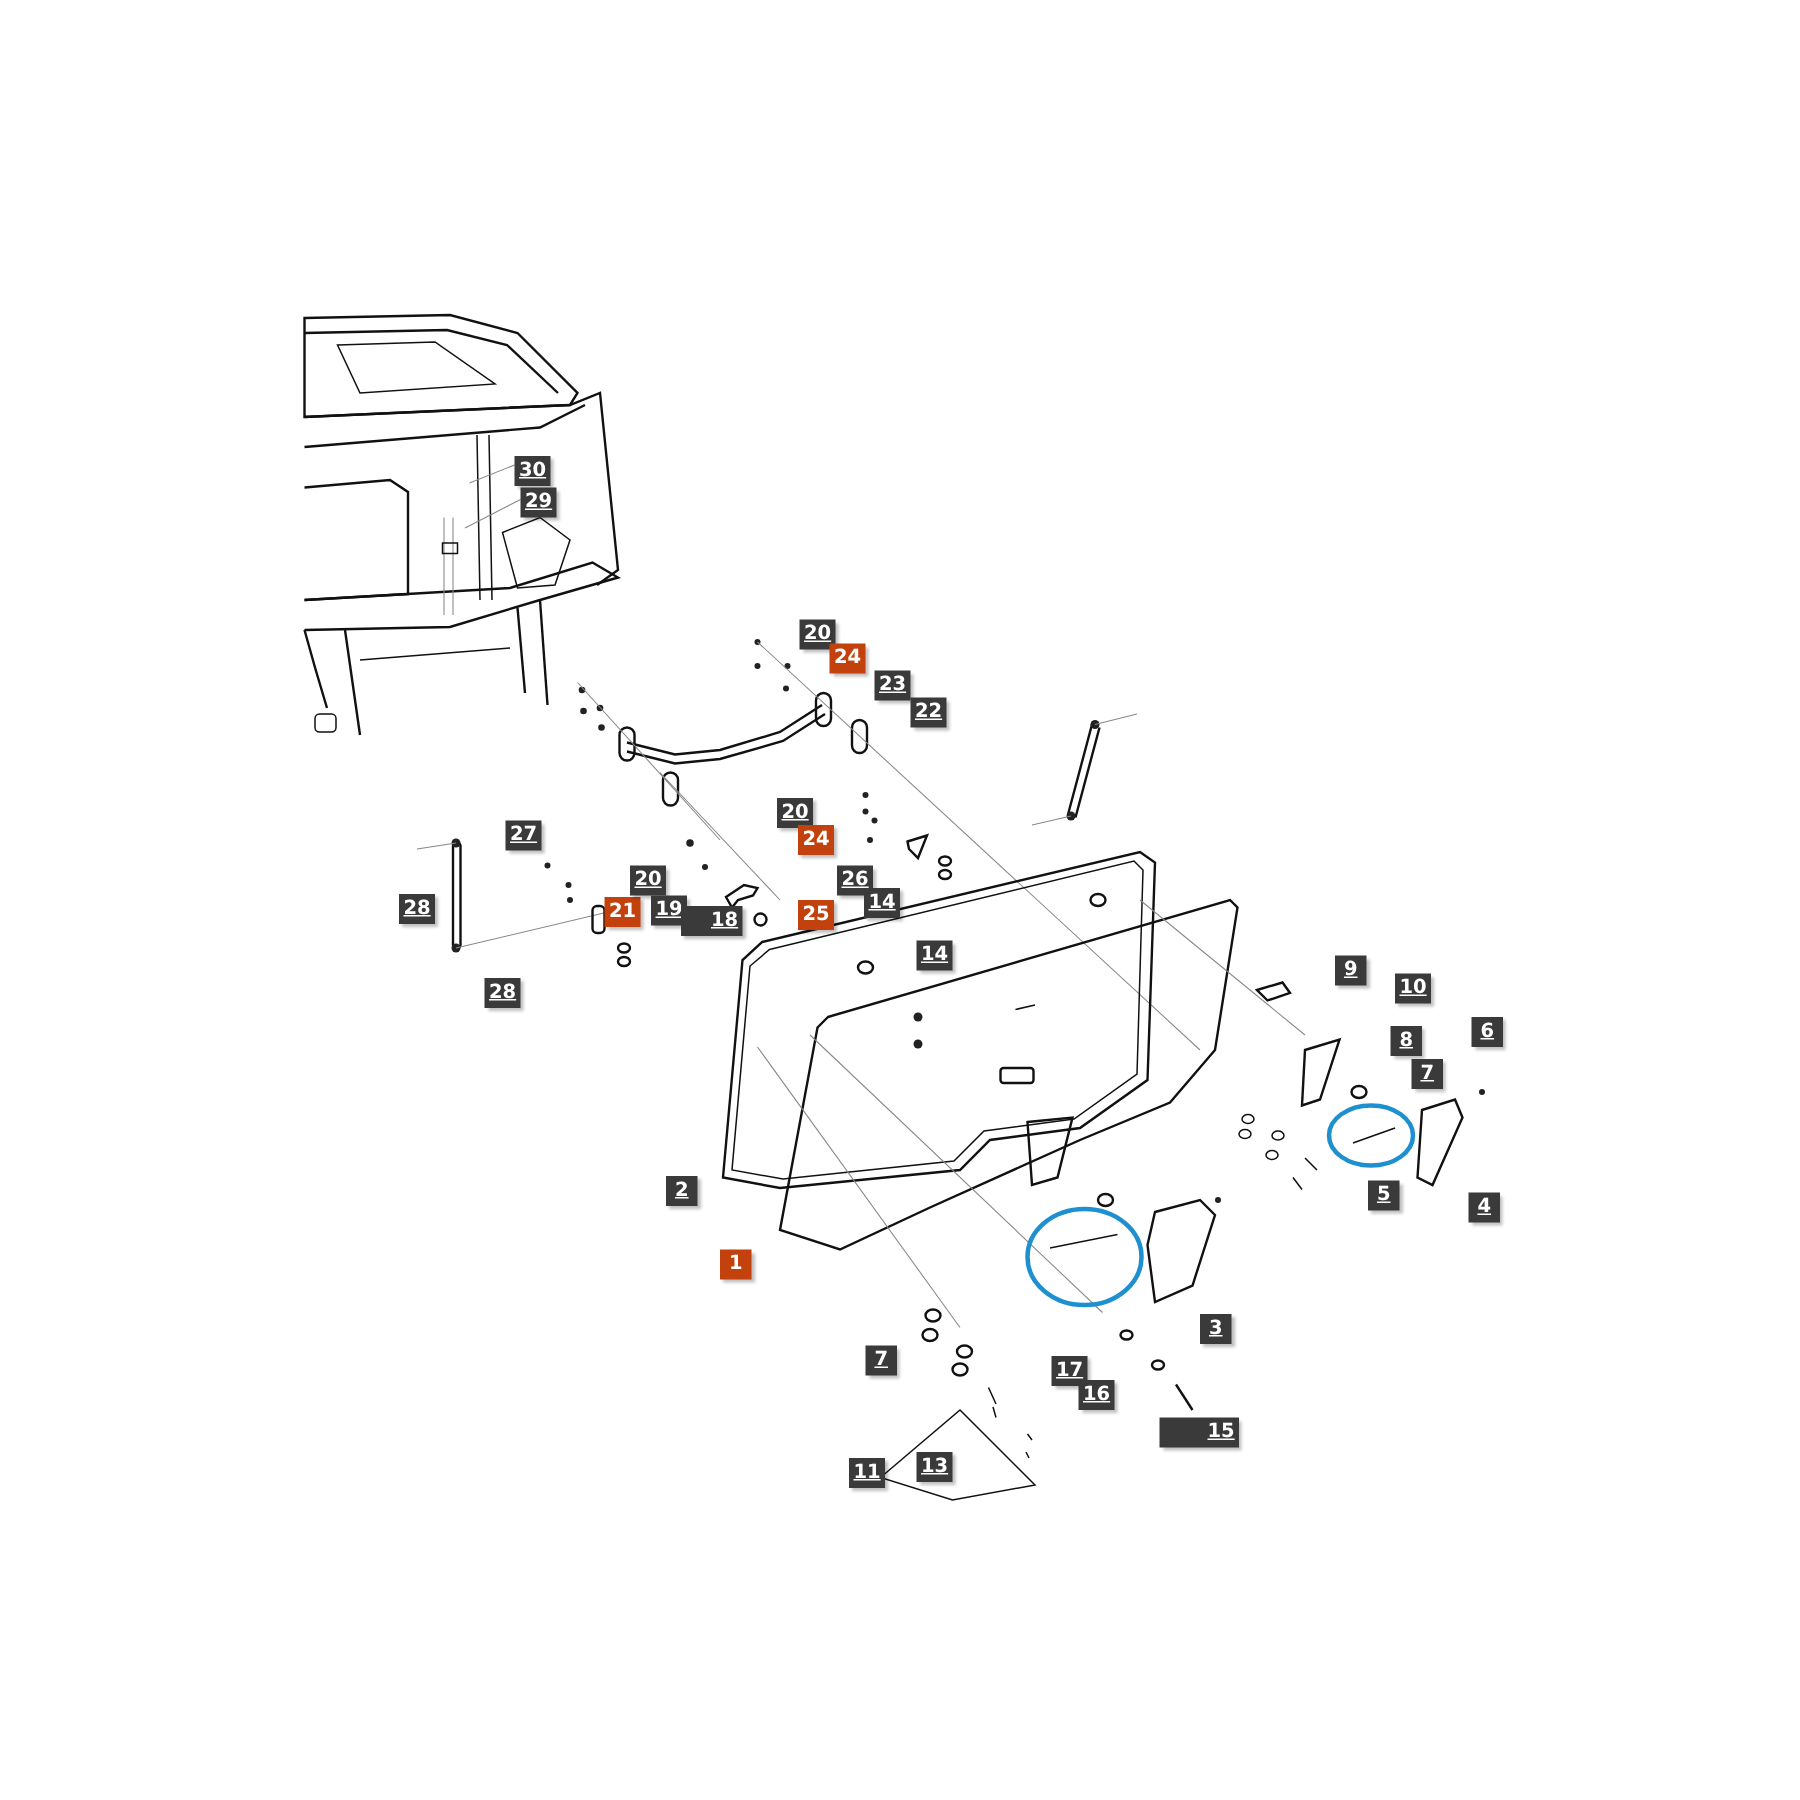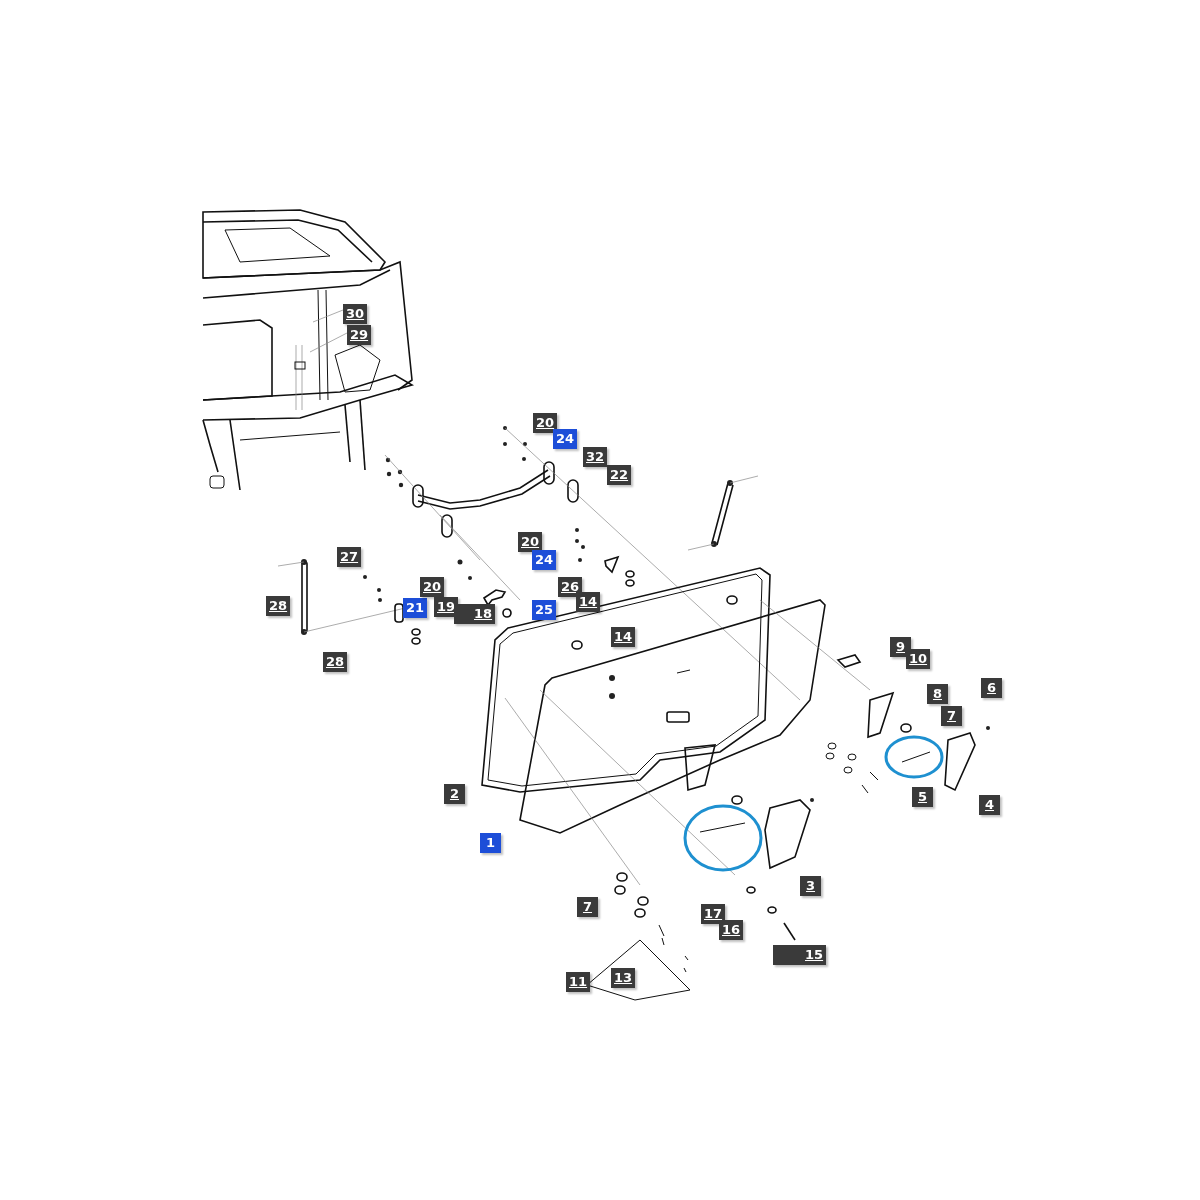--- a/index.html
+++ b/index.html
@@ -2,21 +2,21 @@
 <html><head>
 <meta charset="utf-8">
 <style>
   html, body { margin:0; padding:0; background:#ffffff; }
   body { width:1200px; height:1200px; position:relative; overflow:hidden; font-family:"DejaVu Sans", sans-serif; }
   #diagram { position:absolute; left:0; top:0; width:1200px; height:1200px; }
   .callout { position:absolute; height:20px; line-height:20px; padding:0 3px; min-width:15px; text-align:center;
              font-family:"DejaVu Sans", sans-serif; font-weight:bold; font-size:13px; color:#ffffff;
              box-shadow:2px 2px 2px rgba(0,0,0,0.25); cursor:pointer; }
   .callout.dark { background:#3a3a3a;text-decoration:underline; }
-  .callout.cyan { background:#1d4ed8; }
+  .callout.cyan { background:#c2410c; }
   .s { fill:none; stroke:#111; stroke-width:1.6; }
   .t { fill:none; stroke:#111; stroke-width:1; }
   .l { fill:none; stroke:#888; stroke-width:0.7; }
   .f { fill:#222; }
 </style>
 </head>
 <body>
 
 <svg id="diagram" viewBox="0 0 1200 1200" xmlns="http://www.w3.org/2000/svg">
 
@@ -140,37 +140,37 @@
 
   <ellipse cx="723" cy="838" rx="38" ry="32" fill="none" stroke="#1e90d0" stroke-width="3"></ellipse>
   <ellipse cx="914" cy="757" rx="28" ry="20" fill="none" stroke="#1e90d0" stroke-width="3"></ellipse>
 </svg>
 
 <div id="callouts">
     <div class="callout dark" style="left: 343px; top: 304px;">30</div>
     <div class="callout dark" style="left: 347px; top: 325px;">29</div>
     <div class="callout dark" style="left: 533px; top: 413px;">20</div>
     <div class="callout cyan" style="left: 553px; top: 429px;">24</div>
-    <div class="callout dark" style="left: 583px; top: 447px;">32</div>
+    <div class="callout dark" style="left: 583px; top: 447px;">23</div>
     <div class="callout dark" style="left: 607px; top: 465px;">22</div>
     <div class="callout dark" style="left: 337px; top: 547px;">27</div>
     <div class="callout cyan" style="left: 403px; top: 558px; margin-top: 40px;">21</div>
     <div class="callout dark" style="left: 420px; top: 577px;">20</div>
     <div class="callout dark" style="left: 434px; top: 597px;">19</div>
     <div class="callout dark" style="left: 454px; top: 604px; padding-left: 20px;">18</div>
     <div class="callout dark" style="left: 266px; top: 596px;">28</div>
     <div class="callout dark" style="left: 323px; top: 652px;">28</div>
     <div class="callout dark" style="left: 518px; top: 532px;">20</div>
     <div class="callout cyan" style="left: 532px; top: 550px;">24</div>
     <div class="callout cyan" style="left: 532px; top: 600px;">25</div>
     <div class="callout dark" style="left: 558px; top: 577px;">26</div>
     <div class="callout dark" style="left: 576px; top: 592px;">14</div>
     <div class="callout dark" style="left: 611px; top: 627px;">14</div>
     <div class="callout dark" style="left: 890px; top: 637px;">9</div>
-    <div class="callout dark" style="left: 906px; top: 649px; text-align: right;">10</div>
+    <div class="callout dark" style="left: 930px; top: 649px; text-align: right;">10</div>
     <div class="callout dark" style="left: 927px; top: 684px;">8</div>
     <div class="callout dark" style="left: 981px; top: 678px;">6</div>
     <div class="callout dark" style="left: 941px; top: 706px;">7</div>
     <div class="callout dark" style="left: 912px; top: 787px;">5</div>
     <div class="callout dark" style="left: 979px; top: 795px;">4</div>
     <div class="callout dark" style="left: 444px; top: 784px;">2</div>
     <div class="callout cyan" style="left: 480px; top: 833px;">1</div>
     <div class="callout dark" style="left: 800px; top: 876px;">3</div>
     <div class="callout dark" style="left: 577px; top: 897px;">7</div>
     <div class="callout dark" style="left: 701px; top: 904px;">17</div>

